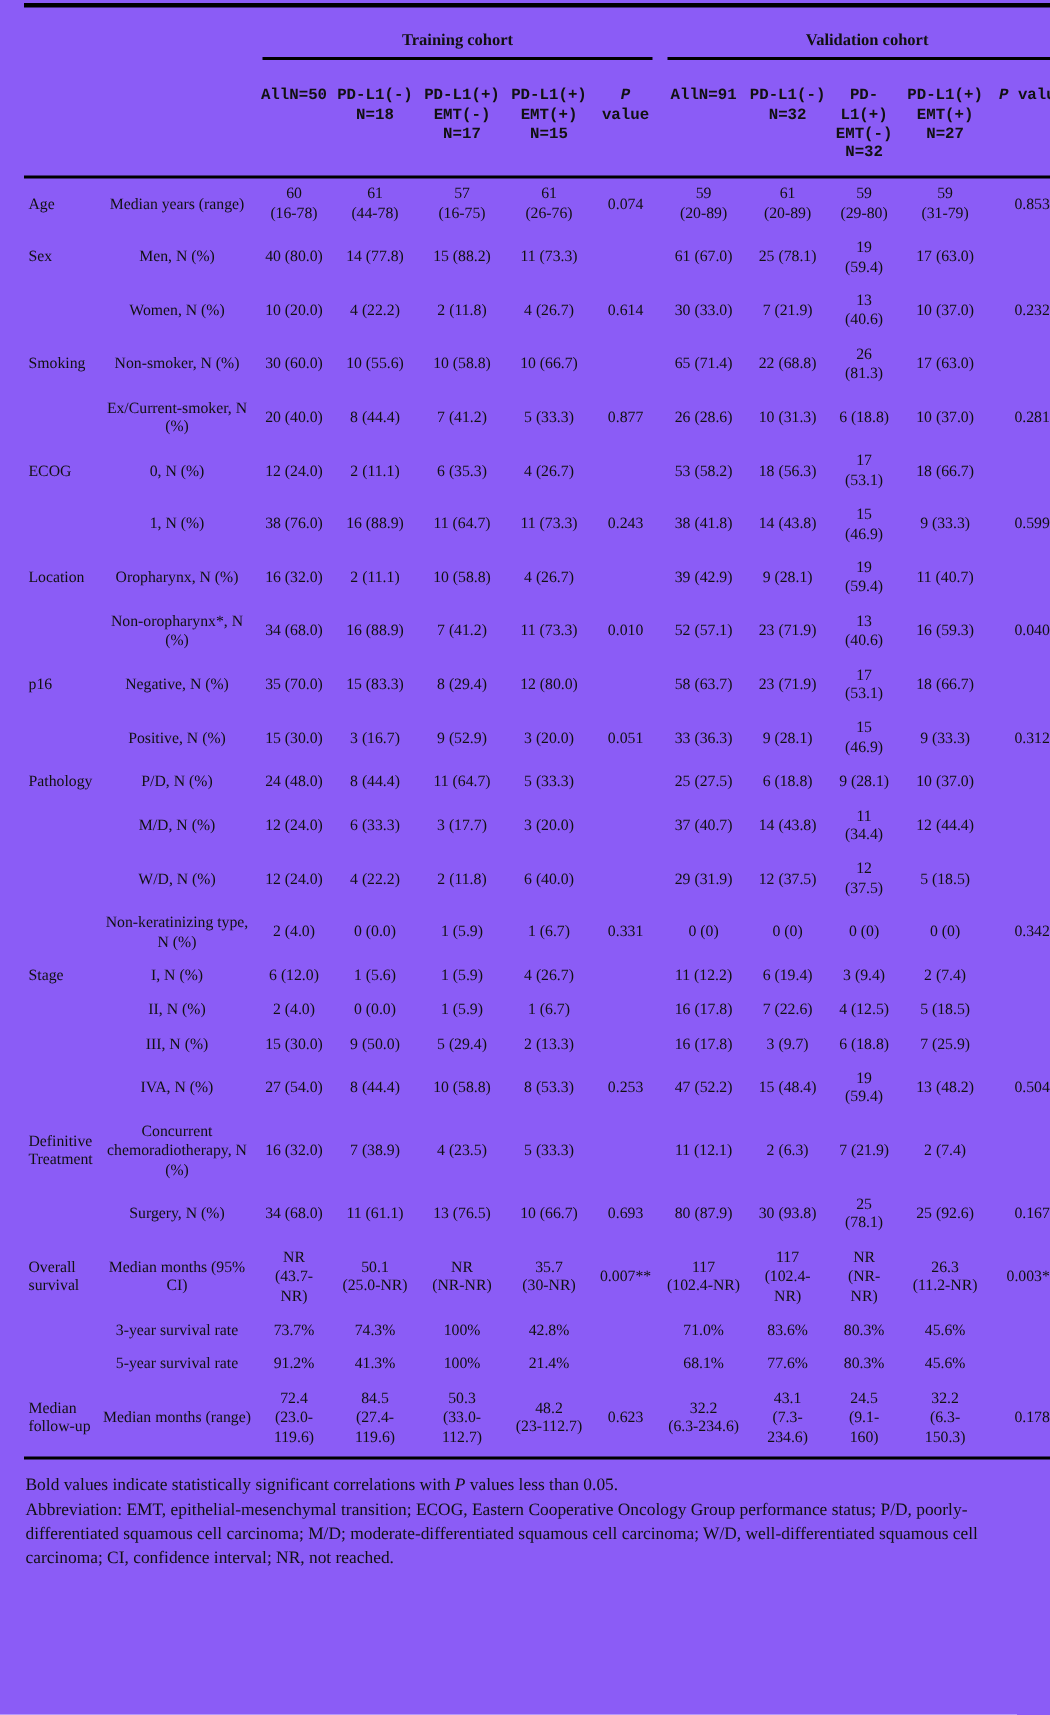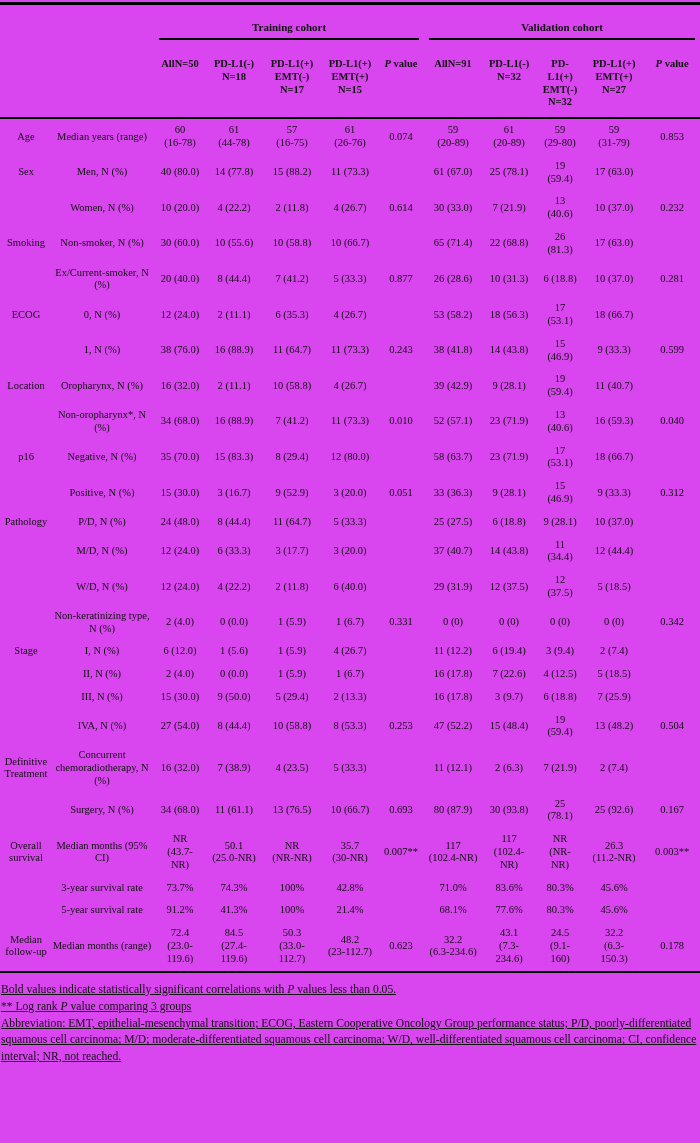--- a/index.html
+++ b/index.html
@@ -1,21 +1,21 @@
 <!DOCTYPE html>
 <html><head>
 <meta charset="utf-8">
 <style>
   html, body { margin: 0; padding: 0; background: #fff; }
   .page {
     width: 700px;
     min-height: 1143px;
     box-sizing: border-box;
-    padding: 2px 2px 6px 0;
-    background: #d946ef;
+    padding: 2px 2px 6px 16px;
+    background: #8b5cf6;
     color: #111;
     font-family: "Liberation Serif", "DejaVu Serif", serif;
   }
   table.clin {
     width: 696px;
     border-collapse: collapse;
     table-layout: fixed;
     border-top: 3px solid #000;
   }
   table.clin th, table.clin td {
@@ -27,32 +27,31 @@
     overflow-wrap: break-word;
   }
   thead th { font-weight: bold; vertical-align: top; padding-top: 4px; }
   thead tr.cohort-row th { border-bottom: none; padding: 3px 0 0 0; }
   thead tr.cohort-row th .grp-inner {
     margin: 0 5px;
     padding-bottom: 4px;
     border-bottom: 2px solid #000;
     font-size: 11px;
   }
-  thead tr.col-row th { border-bottom: 2.5px solid #000; padding-bottom: 8px; }
+  thead tr.col-row th { border-bottom: 2.5px solid #000; padding-bottom: 8px; font-family: Liberation Mono, monospace; }
   tbody td { vertical-align: middle; }
-  tbody td.cat { text-align: center; padding-left: 3px; }
+  tbody td.cat { text-align: left; padding-left: 3px; }
   tbody tr:last-child td { border-bottom: 2.5px solid #000; }
   td.b, .b { font-weight: normal; }
   i { font-style: italic; }
   .notes {
     margin-top: 9px;
     padding: 0 1px;
     font-size: 11.6px;
     line-height: 1.4;
-    text-decoration: underline;
   }
   .notes p { margin: 0 0 1px 0; }
 </style>
 </head>
 <body>
 
 <div class="page">
   <table class="clin">
     <colgroup>
       <col style="width:50px">
@@ -498,16 +497,15 @@
           <td>32.2
 (6.3-
 150.3)</td>
           <td>0.178</td>
         </tr>
       </tbody>
   </table>
 
   <div class="notes">
       <p>Bold values indicate statistically significant correlations with <i>P</i> values less than 0.05.</p>
-      <p>** Log rank <i>P</i> value comparing 3 groups</p>
       <p>Abbreviation: EMT, epithelial-mesenchymal transition; ECOG, Eastern Cooperative Oncology Group performance status; P/D, poorly-differentiated squamous cell carcinoma; M/D; moderate-differentiated squamous cell carcinoma; W/D, well-differentiated squamous cell carcinoma; CI, confidence interval; NR, not reached.</p>
     </div>
 </div>
 
 </body></html>

